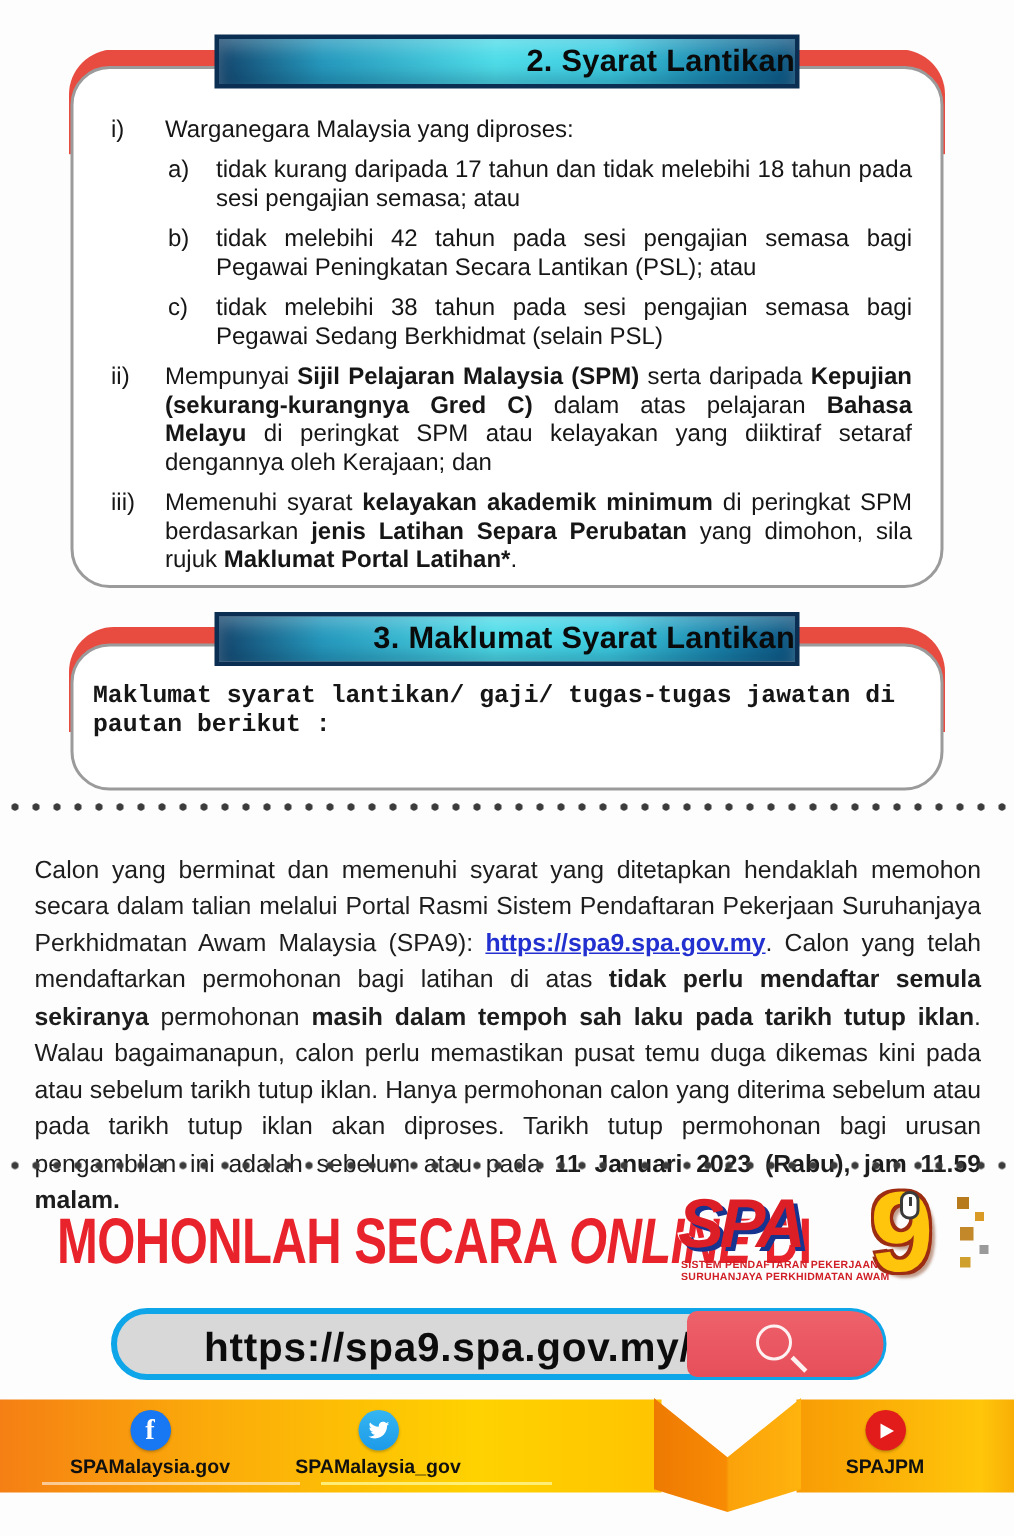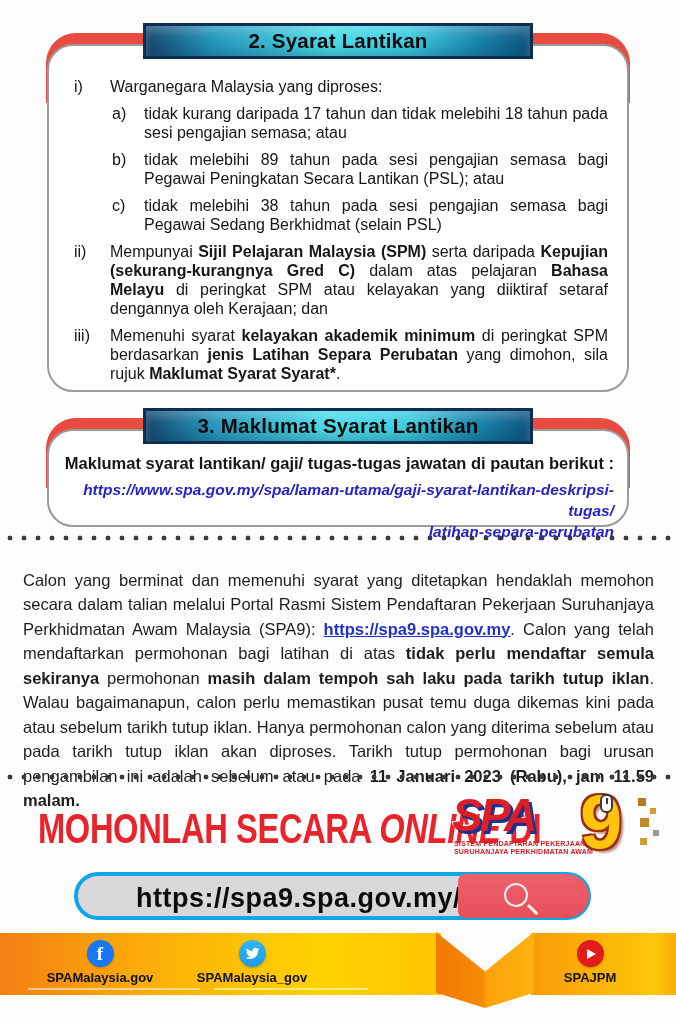--- a/index.html
+++ b/index.html
@@ -23,38 +23,38 @@
   }
   .white-box{
     position:absolute;left:1px;right:1px;top:21px;bottom:0;
     background:#ffffff;border:2px solid #9b9b9b;border-radius:26px;
   }
   .tealbar{
     position:absolute;left:50%;transform:translateX(-50%);top:0;
     width:390px;height:36px;z-index:3;
     background:linear-gradient(90deg,#14466e 0%,#2699bd 18%,#4fdde9 48%,#3ecde2 68%,#1b86ad 86%,#0d5480 100%);
     border:3px solid #0b2f52;
-    display:flex;align-items:center;justify-content:center;
+    display:flex;align-items:center;justify-content:flex-end;
     font-weight:bold;font-size:20.5px;color:#0a0a0a;letter-spacing:.2px;
     box-shadow:inset 0 6px 10px rgba(255,255,255,.25), inset 0 -6px 10px rgba(0,40,70,.25);
   }
   .panel-content{position:absolute;z-index:2;}
 
   
   #panel2 .panel-content{top:54px;left:28px;right:22px;font-size:16px;line-height:19px;}
   .req{display:flex;margin-bottom:8px;}
   .rnum{flex:none;width:36px;}
   .rtxt{flex:1;text-align:justify;}
   .subwrap{margin-left:38px;}
   .sub{display:flex;margin-bottom:8px;}
   .snum{flex:none;width:32px;}
   .stxt{flex:1;text-align:justify;}
 
   
-  #panel3 .panel-content{top:46px;left:16px;right:16px;text-align:right;}
+  #panel3 .panel-content{top:46px;left:16px;right:16px;text-align:left;font-family:Liberation Mono, monospace;}
   .p3intro{font-weight:bold;font-size:16.5px;margin-bottom:6px;}
   .p3url{font-weight:bold;font-style:italic;font-size:15.5px;line-height:21px;color:#2424c4;}
 
   
   .dots{
     position:absolute;left:0;right:0;height:8px;
     background-image:radial-gradient(circle,#3c3c3c 2.2px,transparent 2.7px);
     background-size:14px 8px;background-position:3px 1px;background-repeat:repeat-x;
   }
 
@@ -158,50 +158,46 @@
         <span class="rnum">i)</span>
         <div class="rtxt"><span>Warganegara Malaysia yang diproses:</span></div>
       </div>
       <div class="subwrap">
         <div class="sub">
           <span class="snum">a)</span>
           <div class="stxt"><span>tidak kurang daripada 17 tahun dan tidak melebihi 18 tahun pada sesi pengajian semasa; atau</span></div>
         </div>
         <div class="sub">
           <span class="snum">b)</span>
-          <div class="stxt"><span>tidak melebihi 89 tahun pada sesi pengajian semasa bagi Pegawai Peningkatan Secara Lantikan (PSL); atau</span></div>
+          <div class="stxt"><span>tidak melebihi 42 tahun pada sesi pengajian semasa bagi Pegawai Peningkatan Secara Lantikan (PSL); atau</span></div>
         </div>
         <div class="sub">
           <span class="snum">c)</span>
           <div class="stxt"><span>tidak melebihi 38 tahun pada sesi pengajian semasa bagi Pegawai Sedang Berkhidmat (selain PSL)</span></div>
         </div>
       </div>
       <div class="req">
         <span class="rnum">ii)</span>
         <div class="rtxt"><span>Mempunyai </span><span class="b">Sijil Pelajaran Malaysia (SPM)</span><span> serta daripada </span><span class="b">Kepujian (sekurang-kurangnya Gred C)</span><span> dalam atas pelajaran </span><span class="b">Bahasa Melayu</span><span> di peringkat SPM atau kelayakan yang diiktiraf setaraf dengannya oleh Kerajaan; dan</span></div>
       </div>
       <div class="req">
         <span class="rnum">iii)</span>
-        <div class="rtxt"><span>Memenuhi syarat </span><span class="b">kelayakan akademik minimum</span><span> di peringkat SPM berdasarkan </span><span class="b">jenis Latihan Separa Perubatan</span><span> yang dimohon, sila rujuk </span><span class="b">Maklumat Syarat Syarat*</span><span>.</span></div>
+        <div class="rtxt"><span>Memenuhi syarat </span><span class="b">kelayakan akademik minimum</span><span> di peringkat SPM berdasarkan </span><span class="b">jenis Latihan Separa Perubatan</span><span> yang dimohon, sila rujuk </span><span class="b">Maklumat Portal Latihan*</span><span>.</span></div>
       </div>
     </div>
   </section>
 
   <section class="panel" id="panel3" style="top:408px;height:119px;">
     <div class="red-arc"></div>
     <div class="white-box"></div>
     <div class="tealbar">
       <span>3. Maklumat Syarat Lantikan</span>
     </div>
     <div class="panel-content" style="left:16px;right:16px;top:46px;">
       <div class="p3intro">Maklumat syarat lantikan/ gaji/ tugas-tugas jawatan di pautan berikut :</div>
-      <div class="p3url">
-        <div>https://www.spa.gov.my/spa/laman-utama/gaji-syarat-lantikan-deskripsi-tugas/</div>
-        <div>latihan-separa-perubatan</div>
-      </div>
     </div>
   </section>
 
   <div class="dots" style="top:533px;"></div>
 
   <p id="notice"><span>Calon yang berminat dan memenuhi syarat yang ditetapkan hendaklah memohon secara dalam talian melalui Portal Rasmi Sistem Pendaftaran Pekerjaan Suruhanjaya Perkhidmatan Awam Malaysia (SPA9): </span><span class="b u link">https://spa9.spa.gov.my</span><span>. Calon yang telah mendaftarkan permohonan bagi latihan di atas </span><span class="b">tidak perlu mendaftar semula sekiranya</span><span> permohonan </span><span class="b">masih dalam tempoh sah laku pada tarikh tutup iklan</span><span>. Walau bagaimanapun, calon perlu memastikan pusat temu duga dikemas kini pada atau sebelum tarikh tutup iklan. Hanya permohonan calon yang diterima sebelum atau pada tarikh tutup iklan akan diproses. Tarikh tutup permohonan bagi urusan pengambilan ini adalah sebelum atau pada </span><span class="b">11 Januari 2023 (Rabu), jam 11.59 malam.</span></p>
 
   <div class="dots" style="top:772px;"></div>
 
   <div id="cta">

